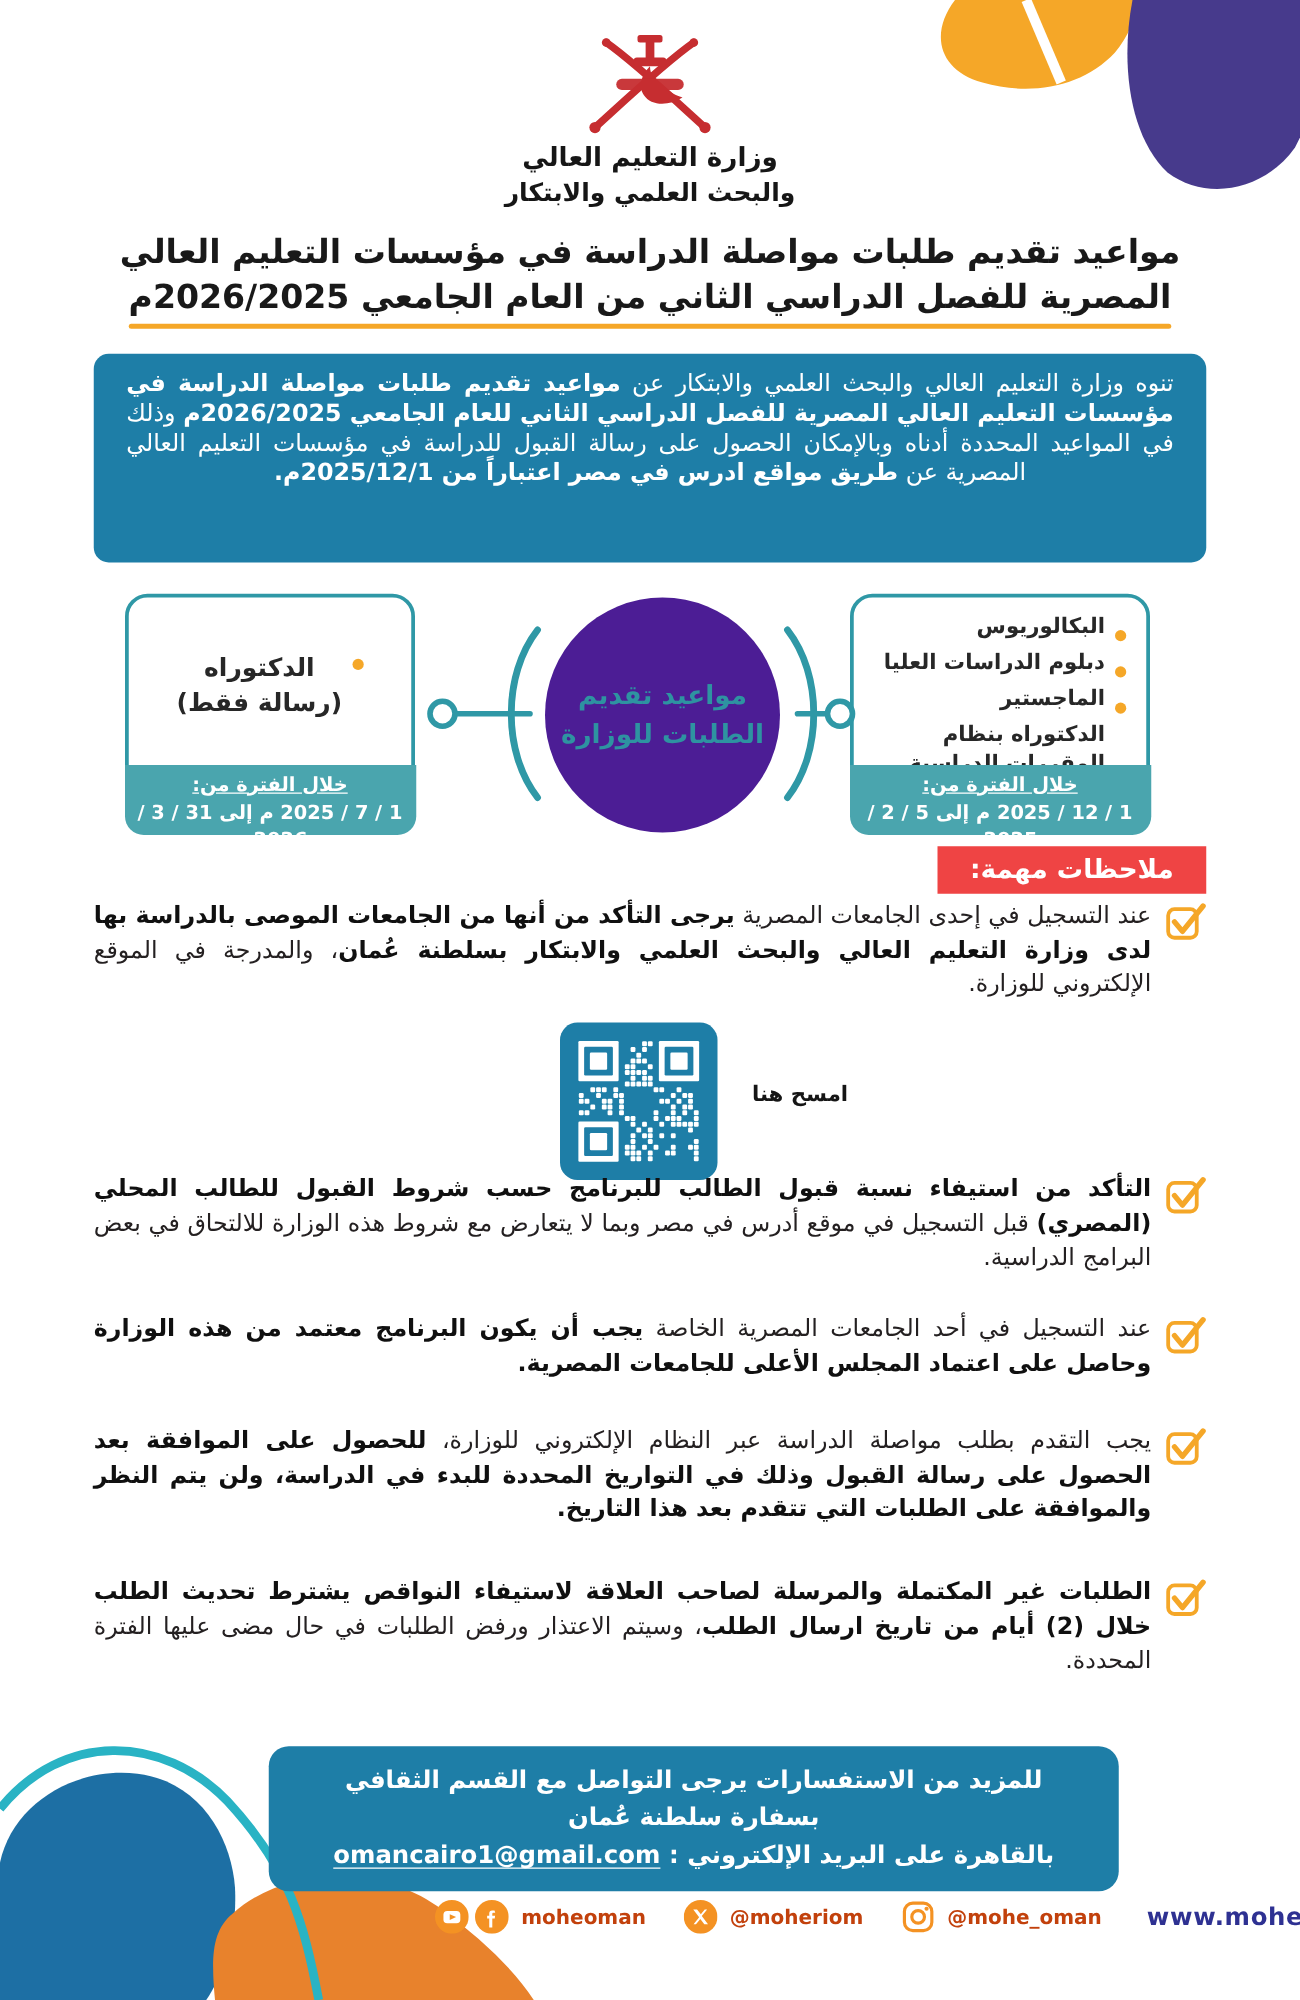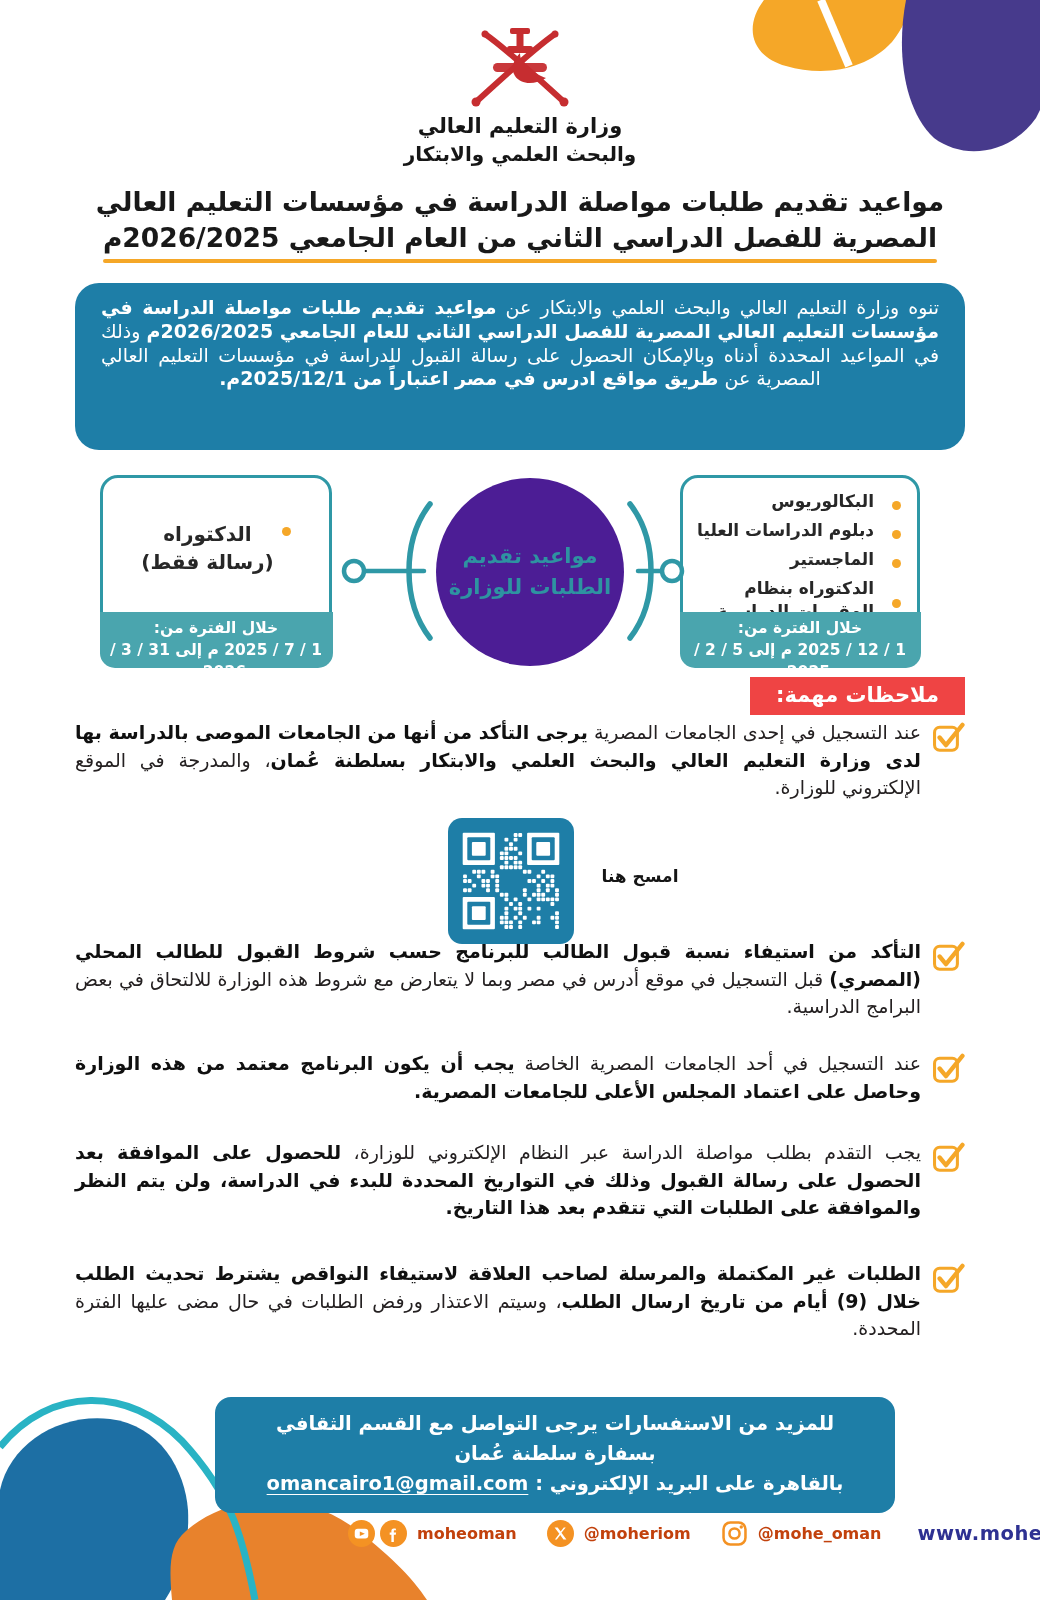--- a/index.html
+++ b/index.html
@@ -16,39 +16,39 @@
              color:#161616;font-weight:700;font-size:21px;line-height:28px;}
   .logo-text .l2{font-size:20px;}
 
   
   .title{position:absolute;left:85px;top:184px;width:870px;text-align:center;z-index:2;
          font-size:26.5px;font-weight:800;color:#191919;line-height:36px;}
   .title-rule{position:absolute;left:103px;top:259px;width:834px;height:4px;background:#F5A728;border-radius:2px;z-index:2;}
 
   
   .intro{position:absolute;left:75px;top:283px;width:890px;height:167px;background:#1E7EA7;
-         border-radius:24px;z-index:2;box-sizing:border-box;padding:13px 26px;
+         border-radius:12px;z-index:2;box-sizing:border-box;padding:13px 26px;
          color:#fff;font-size:19px;line-height:23.8px;font-weight:500;
          text-align:justify;text-align-last:center;}
   .intro .seg-bold{font-weight:800;}
 
   
   .dg-box{position:absolute;top:475px;height:192px;background:#fff;border:3.5px solid #2F98A6;
           border-radius:18px;box-sizing:border-box;z-index:2;}
   .dg-left{left:100px;width:232px;}
   .dg-right{left:680px;width:240px;}
   .dg-items{padding:12px 16px 0 6px;}
-  .dg-item{display:flex;align-items:center;margin-bottom:6px;
-           font-size:17px;font-weight:700;color:#272727;line-height:23px;gap:10px;}
+  .dg-item{display:flex;align-items:flex-end;margin-bottom:6px;
+           font-size:17px;font-weight:700;color:#272727;line-height:23px;}
   .bullet{flex:0 0 9px;width:9px;height:9px;border-radius:50%;background:#F5A728;margin-left:8px;margin-top:7px;}
   .dg-single{display:flex;justify-content:center;margin-top:42px;
              font-size:20px;font-weight:700;color:#272727;line-height:28px;text-align:center;}
   .period{position:absolute;left:-3.5px;right:-3.5px;bottom:-3.5px;height:56px;background:#4AA5AE;
           border-radius:0 0 15px 15px;color:#fff;text-align:center;padding-top:6px;box-sizing:border-box;}
-  .period .p-label{font-size:15.5px;font-weight:800;line-height:21px;}
+  .period .p-label{font-size:15.5px;font-weight:800;line-height:21px;text-decoration:underline;}
   .period .p-value{font-size:15.5px;font-weight:800;line-height:22px;}
   .dg-circle{position:absolute;left:436px;top:478px;width:188px;height:188px;border-radius:50%;
              background:#4c1d95;z-index:2;display:flex;align-items:center;justify-content:center;
              text-align:center;color:#2E93A1;font-size:21px;font-weight:800;line-height:31px;}
   .dg-connect{position:absolute;left:0;top:0;width:1040px;height:1600px;pointer-events:none;z-index:3;}
 
   
   .notes-banner{position:absolute;right:75px;top:677px;background:#ef4444;color:#fff;z-index:2;
                 font-size:21px;font-weight:800;padding:5px 26px 7px 26px;line-height:26px;}
   .note{position:absolute;right:75px;width:890px;box-sizing:border-box;padding-right:44px;z-index:2;
@@ -333,21 +333,21 @@
       <path d="M6 13 l5 6 L24 3" stroke="#F5A728" stroke-width="3.4" fill="none" stroke-linecap="round" stroke-linejoin="round"></path>
     </svg>
     <span><span>عند التسجيل في أحد الجامعات المصرية الخاصة </span><span class="seg-bold">يجب أن يكون البرنامج معتمد من هذه الوزارة وحاصل على اعتماد المجلس الأعلى للجامعات المصرية.</span></span>
   </div>
 
   <div class="note n5">
     <svg class="checkbox" viewBox="0 0 26 26">
       <rect x="2" y="5" width="18" height="18" rx="4" fill="#fff" stroke="#F5A728" stroke-width="2.4"></rect>
       <path d="M6 13 l5 6 L24 3" stroke="#F5A728" stroke-width="3.4" fill="none" stroke-linecap="round" stroke-linejoin="round"></path>
     </svg>
-    <span><span class="seg-bold">الطلبات غير المكتملة والمرسلة لصاحب العلاقة لاستيفاء النواقص يشترط تحديث الطلب خلال (9) أيام من تاريخ ارسال الطلب</span><span>، وسيتم الاعتذار ورفض الطلبات في حال مضى عليها الفترة المحددة.</span></span>
+    <span><span class="seg-bold">الطلبات غير المكتملة والمرسلة لصاحب العلاقة لاستيفاء النواقص يشترط تحديث الطلب خلال (2) أيام من تاريخ ارسال الطلب</span><span>، وسيتم الاعتذار ورفض الطلبات في حال مضى عليها الفترة المحددة.</span></span>
   </div>
 
   <div class="contact">
     <div>للمزيد من الاستفسارات يرجى التواصل مع القسم الثقافي بسفارة سلطنة عُمان</div>
     <div>
       <span>بالقاهرة على البريد الإلكتروني : </span>
       <a href="#" dir="ltr">omancairo1@gmail.com</a>
     </div>
   </div>
 

